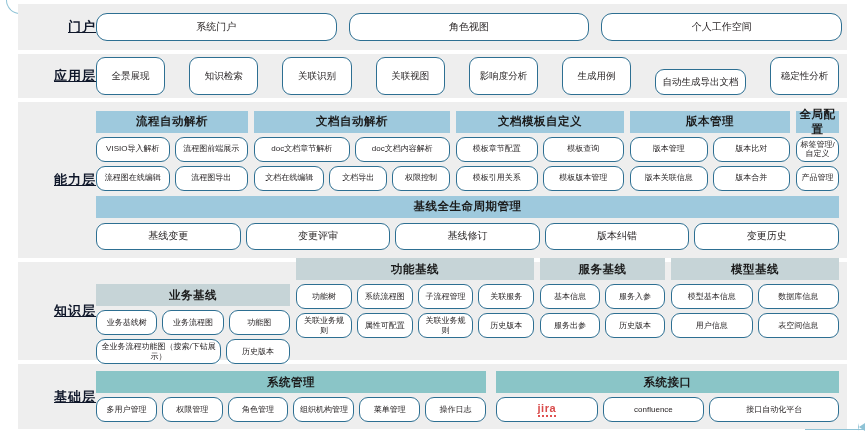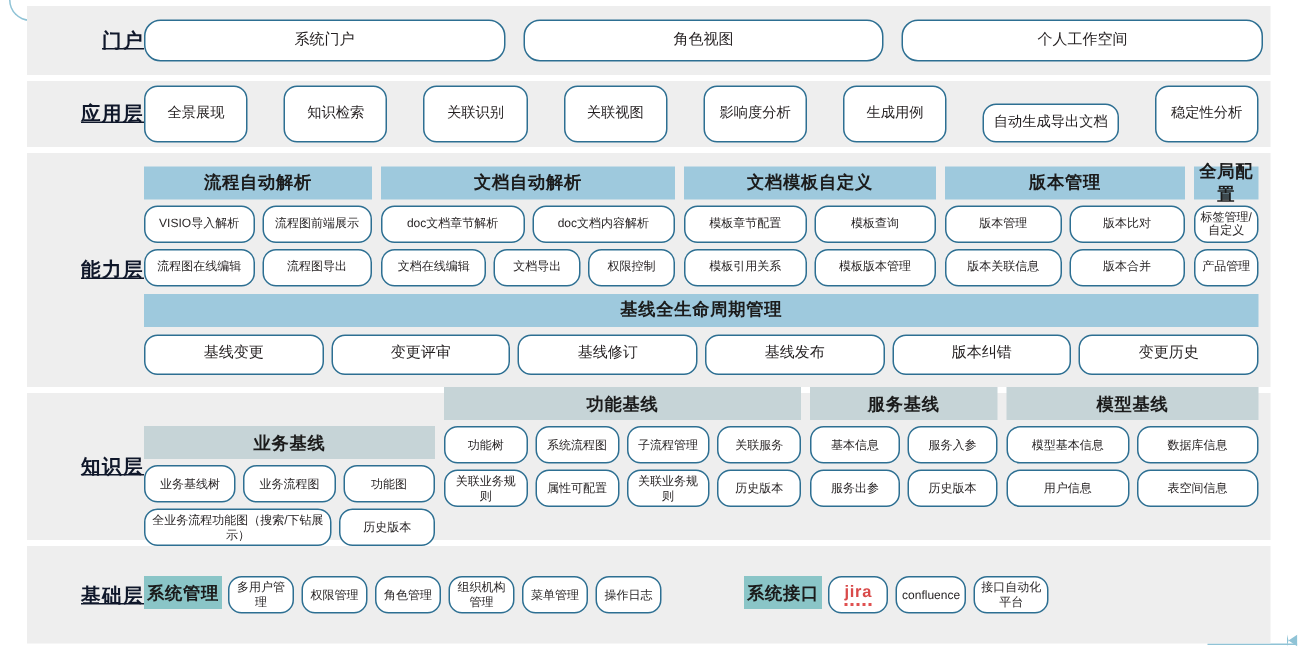--- a/index.html
+++ b/index.html
@@ -98,21 +98,21 @@
   #band-cap .life .subrow > .pill { min-height: 27px; font-size: 10px; }
 
   
   #band-know { top: 262px; height: 98px; }
   #band-know .know-cols { display: flex; gap: 6px; align-items: stretch; }
   #band-know .know-col { display: flex; flex-direction: column; gap: 4px; }
 
   
   #band-base { top: 364px; height: 65px; }
   #band-base .base-cols { display: flex; gap: 10px; align-items: stretch; }
-  #band-base .base-col { display: flex; flex-direction: row; gap: 4px; }
+  #band-base .base-col { display: flex; flex-direction: column; gap: 4px; justify-content: flex-end; }
 
   .jira {
     color: #d94a4a;
     font-size: 11px;
     font-weight: bold;
     letter-spacing: .5px;
     border-bottom: 2px dotted #e05050;
     padding-bottom: 1px;
   }
 
@@ -224,21 +224,20 @@
         </div>
 
       </div>
 
       <div class="life">
         <div class="ghead blue">基线全生命周期管理</div>
         <div class="subrow">
           <div class="pill">基线变更</div>
           <div class="pill">变更评审</div>
           <div class="pill">基线修订</div>
-          <div class="pill">基线发布</div>
           <div class="pill">版本纠错</div>
           <div class="pill">变更历史</div>
         </div>
       </div>
 
     </div>
   </div>
 
   <div class="band" id="band-know">
     <div class="band-label">知识层</div>

